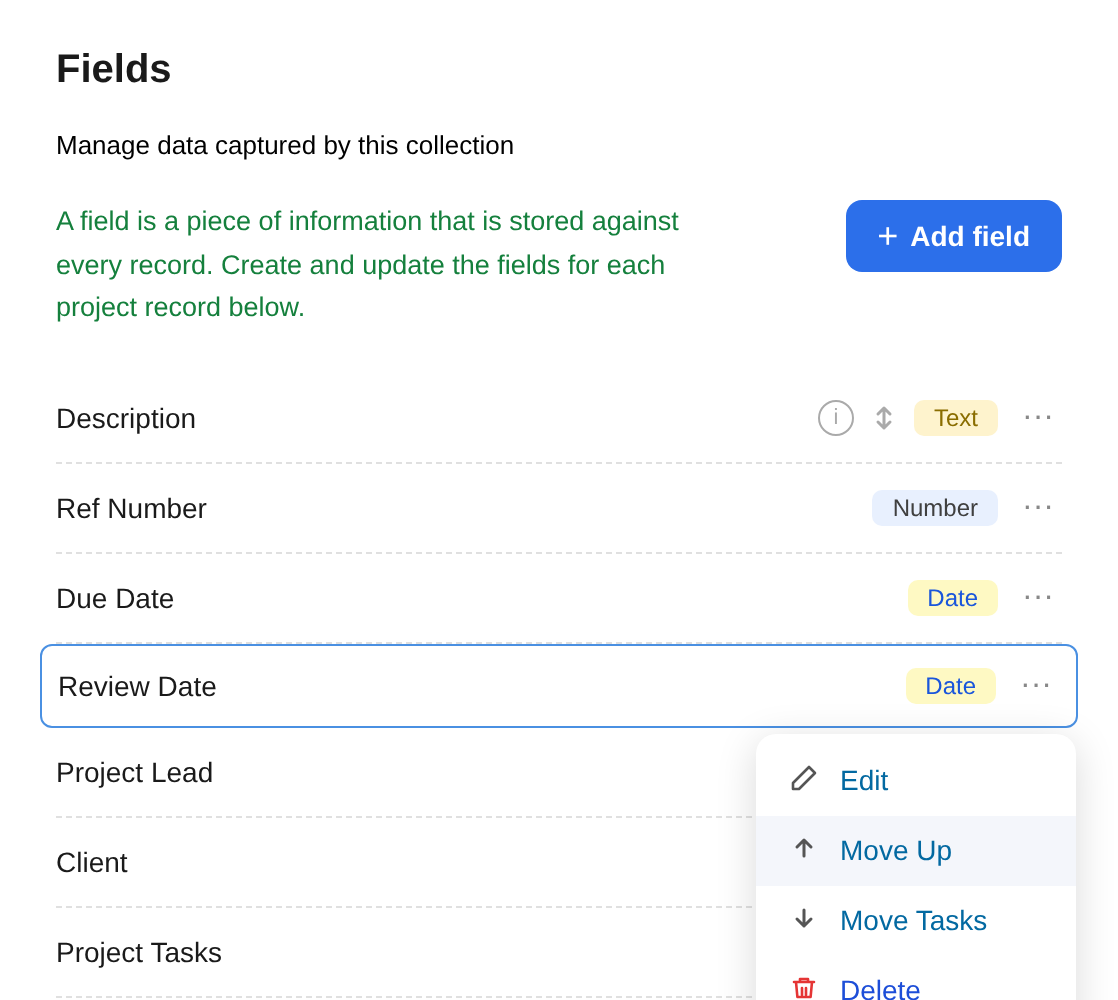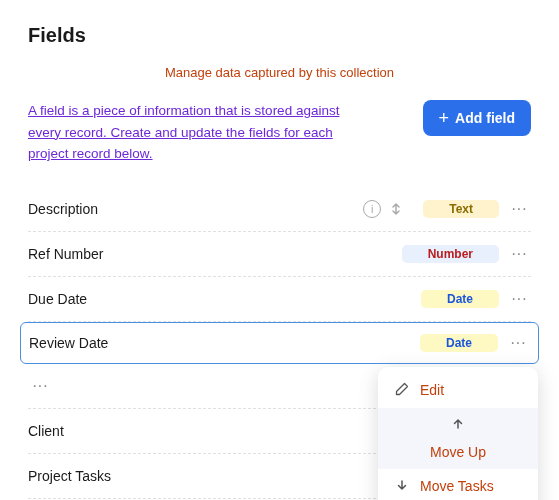--- a/index.html
+++ b/index.html
@@ -11,36 +11,34 @@
       padding: 24px 28px;
       color: #1a1a1a;
     }
     .page-title {
       font-size: 20px;
       font-weight: 700;
       margin-bottom: 18px;
     }
     .page-subtitle {
       font-size: 13px;
-      color: #c2410c;
+      color: #000000;
       margin-bottom: 20px;
-      text-align: center;
     }
     .description-row {
       display: flex;
       align-items: flex-start;
       justify-content: space-between;
       margin-bottom: 22px;
     }
     .description-text {
       font-size: 13.5px;
-      color: #6d28d9;
+      color: #15803d;
       line-height: 1.6;
       max-width: 340px;
-      text-decoration: underline;
     }
     .add-field-btn {
       display: flex;
       align-items: center;
       gap: 6px;
       background: #2c6fea;
       color: #fff;
       border: none;
       border-radius: 8px;
       padding: 9px 16px;
@@ -97,33 +95,32 @@
     }
     .sort-icon {
       display: flex;
       flex-direction: column;
       gap: 1px;
       cursor: pointer;
       color: #aaa;
       font-size: 14px;
     }
     .type-badge {
-      padding: 2px 26px;
+      padding: 2px 10px;
       border-radius: 5px;
       font-size: 12px;
-      font-weight: 700;
-      margin-left: 12px;
+      font-weight: 400;
     }
     .type-text {
       background: #fef3cd;
       color: #8a6d00;
     }
     .type-number {
       background: #e8f0fe;
-      color: #b91c1c;
+      color: #404040;
     }
     .type-date {
       background: #fef9c3;
       color: #1a56db;
     }
     .more-btn {
       background: none;
       border: none;
       cursor: pointer;
       color: #888;
@@ -144,27 +141,26 @@
       min-width: 160px;
       z-index: 100;
       padding: 6px 0;
     }
     .context-menu-item {
       display: flex;
       align-items: center;
       gap: 10px;
       padding: 9px 16px;
       font-size: 14px;
-      color: #c2410c;
+      color: #0369a1;
       cursor: pointer;
       border-radius: 0;
     }
     .context-menu-item:hover, .context-menu-item.active {
       background: #f4f6fb;
-      flex-direction: column;
     }
     .context-menu-item.delete {
       color: #1d4ed8;
     }
     .context-menu-icon {
       width: 16px;
       text-align: center;
       font-size: 14px;
     }
   </style>
@@ -237,20 +233,21 @@
         </div>
         <div class="context-menu-item delete">
           <span class="context-menu-icon"><svg width="14" height="14" viewBox="0 0 14 14" fill="none">
               <path d="M2 4h10M5 4V2.5h4V4M6 7v3.5M8 7v3.5M3 4l.7 7.5h6.6L11 4" stroke="#e53535" stroke-width="1.3" stroke-linecap="round" stroke-linejoin="round"></path>
             </svg></span>
           <span>Delete</span>
         </div>
       </div>
     </div>
     <div class="field-row" style="position: relative;">
+      <span class="field-name">Project Lead</span>
       <div class="field-actions">
         <button class="more-btn">···</button>
       </div>
     </div>
     <div class="field-row" style="position: relative;">
       <span class="field-name">Client</span>
       <div class="field-actions">
         <button class="more-btn">···</button>
       </div>
     </div>

